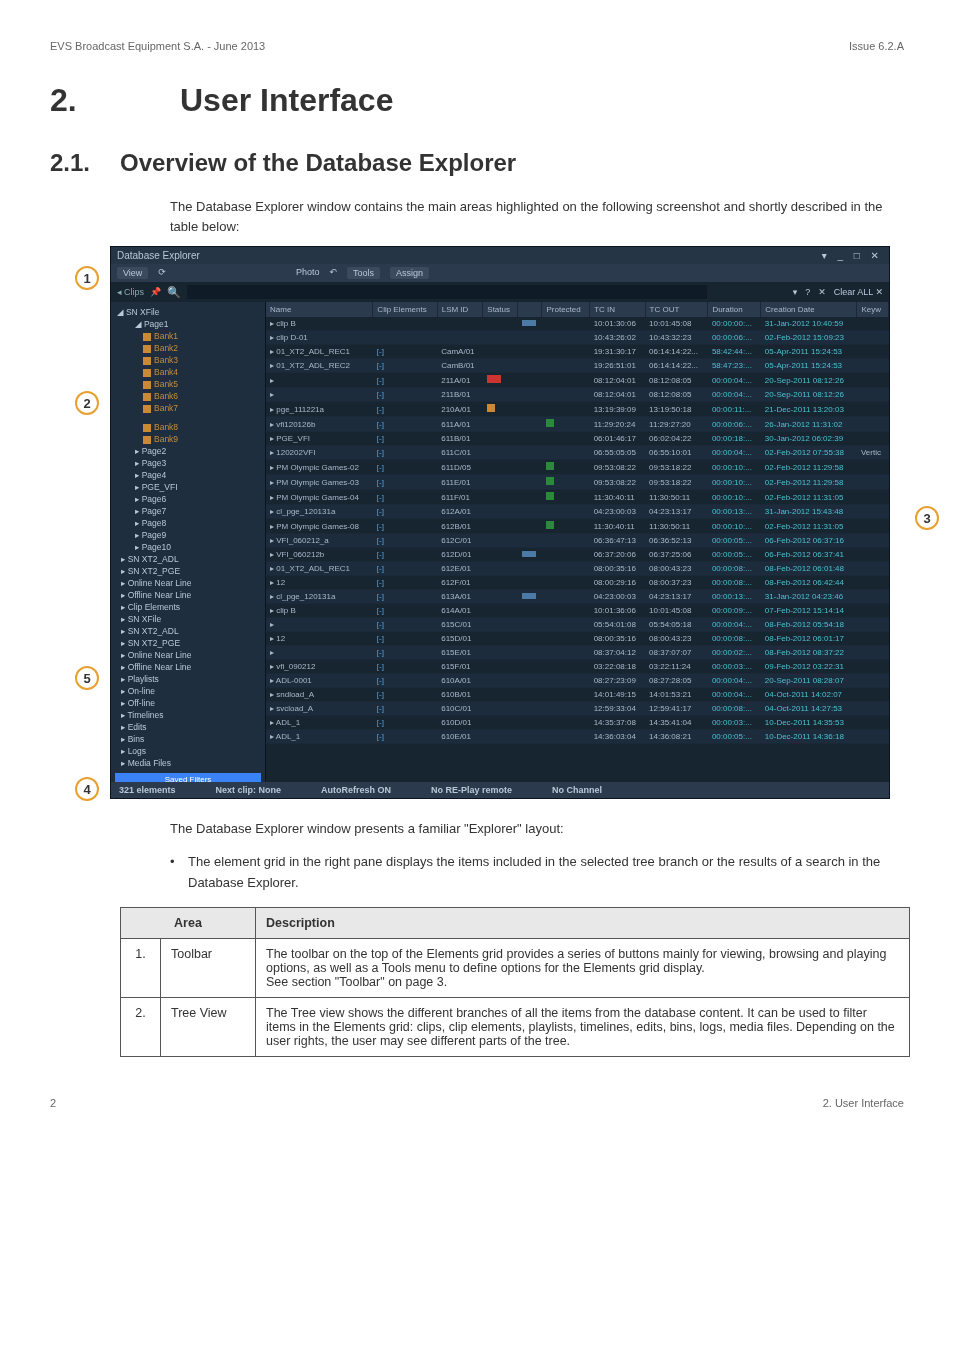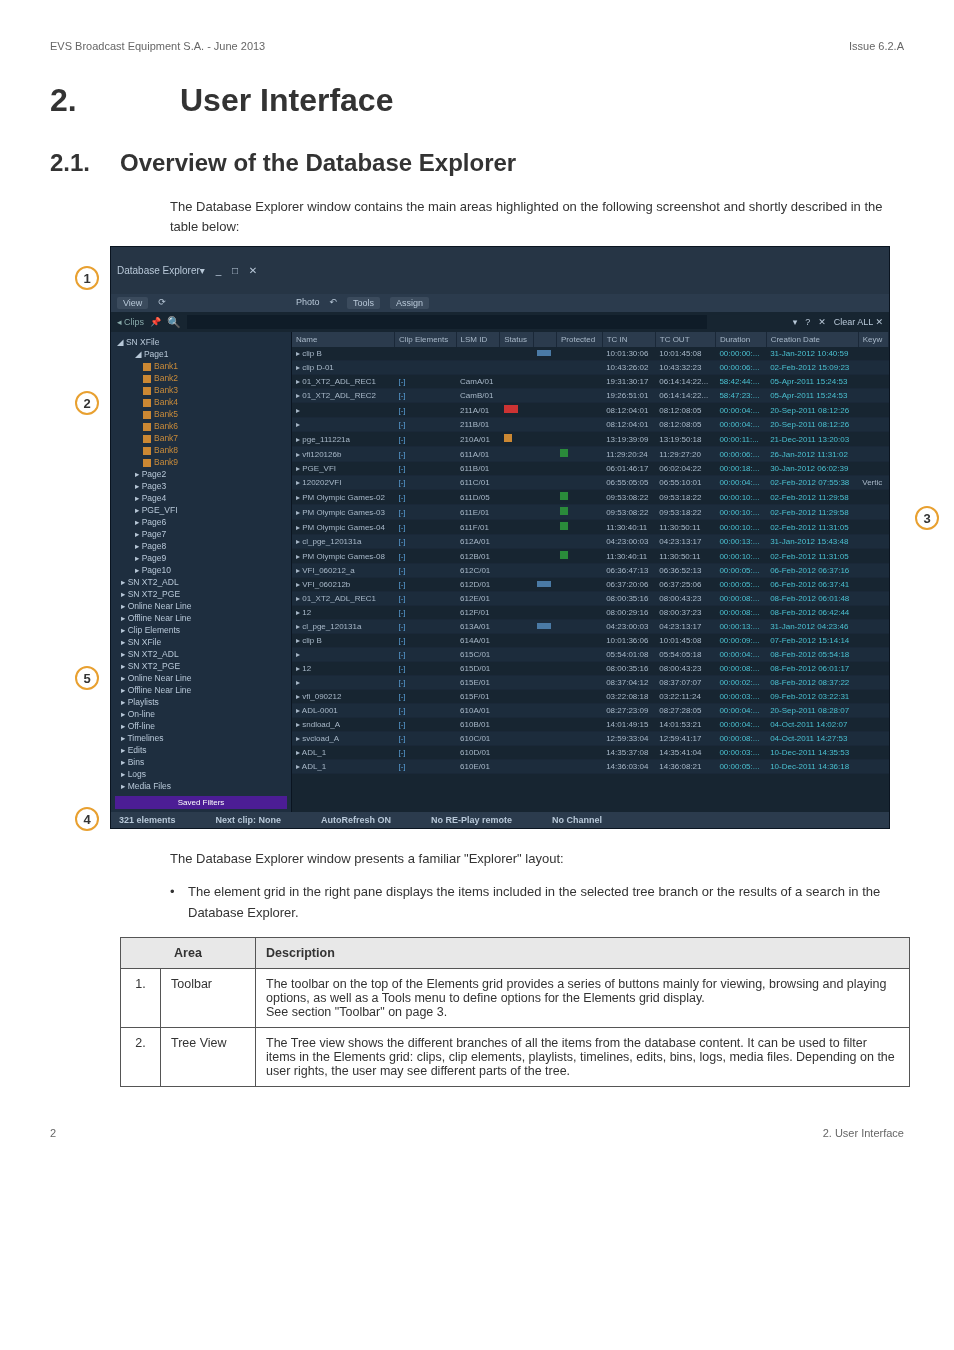--- a/index.html
+++ b/index.html
@@ -6,30 +6,30 @@
   body { font-family: Arial, sans-serif; font-size: 13px; color: #333; background: #fff; width: 954px; margin: 0 auto; }
   .page { padding: 40px 50px; }
   .header-bar { display: flex; justify-content: space-between; font-size: 11px; color: #666; margin-bottom: 30px; }
   h1.chapter { font-size: 32px; font-weight: bold; margin-bottom: 30px; }
   .chap-num { display: inline-block; width: 130px; }
   h2.section { font-size: 24px; font-weight: bold; margin-bottom: 20px; }
   .sec-num { display: inline-block; width: 70px; }
   .intro-text { margin-left: 120px; font-size: 13px; line-height: 1.5; margin-bottom: 10px; }
   .screenshot-wrap { position: relative; margin: 10px 0 20px 60px; }
   .explorer { width: 780px; background: #1a2838; color: #b8c8d8; font-size: 9px; border: 1px solid #0a1420; position: relative; }
-  .win-title { background: #263545; padding: 18px 6px; font-size: 10px; display:flex; justify-content: flex-start; }
+  .win-title { background: #263545; padding: 3px 6px; font-size: 10px; display:flex; justify-content: space-between; }
   .win-ctl { letter-spacing: 4px; }
   .menubar { background: #2b3b4d; padding: 3px 6px; display: flex; gap: 10px; }
   .menubtn { background: #3b4b5d; padding: 1px 6px; border-radius: 2px; }
   .searchbar { background: #172531; padding: 3px 6px; display:flex; align-items:center; gap:6px; }
   .searchbar input { background:#0f1c28; border:none; color:#ccc; font-size:9px; padding:2px 4px; width: 520px; }
   .searchbar .magnify { font-size: 11px; }
   .right-tools { margin-left:auto; display:flex; gap:8px; }
   .explorer-body { display:flex; height: 480px; }
-  .tree { width: 181px; background:#1e2e3f; overflow:hidden; padding:4px 2px; border-right:1px solid #0a1420; }
+  .tree { width: 155px; background:#1e2e3f; overflow:hidden; padding:4px 2px; border-right:1px solid #0a1420; }
   .tree-item { padding: 1px 4px; white-space: nowrap; font-size: 8.5px; }
   .tree-item.orange { color:#c98b3a; }
   .tree-item .ico { display:inline-block; width:8px; height:8px; background:#cc8833; margin-right:3px; vertical-align:middle; }
   .grid { flex:1; background:#172531; overflow:hidden; position:relative; }
   .grid table { width: 100%; border-collapse: collapse; font-size: 8px; color:#a8b8c8; }
   .grid th { background:#2b3b4d; padding:3px 4px; text-align:left; font-weight:normal; border-right:1px solid #1a2838; white-space:nowrap;margin-top:28px; }
   .grid td { padding:2px 4px; border-bottom:1px solid #1a2838; white-space:nowrap; }
   .grid tr:nth-child(even) td { background:#1c2c3c; }
   .bracket { color:#5aa0d8; }
   .prot-green { display:inline-block; width:8px; height:8px; background:#2a8a3a; }
@@ -46,21 +46,21 @@
   .after-ss { margin-left: 120px; font-size:13px; line-height:1.6; margin-bottom:12px; }
   .bullet-list { margin-left: 120px; list-style: none; }
   .bullet-list li { font-size:13px; line-height:1.6; margin-bottom:8px; padding-left:18px; position:relative; }
   .bullet-list li:before { content:"•"; position:absolute; left:0; }
   .desc-table { margin: 14px 50px 0 70px; border-collapse: collapse; width: 790px; }
   .desc-table th, .desc-table td { border:1px solid #555; padding:8px 10px; font-size:12.5px; vertical-align:top; text-align:left; }
   .desc-table th { background:#e8e8e8; font-weight:bold; }
   .desc-table .num-cell { width:40px; text-align:center; }
   .desc-table .name-cell { width:95px; }
   .footer { display:flex; justify-content:space-between; font-size:11px; color:#666; margin-top:40px; }
-  .saved-filters { background:#4c1d95; color:#fff; padding:2px 4px; text-align:center; margin:4px 2px; font-size:8px; }
+  .saved-filters { background:#3b82f6; color:#fff; padding:2px 4px; text-align:center; margin:4px 2px; font-size:8px; }
 </style>
 </head>
 <body>
 
 <div class="page">
   <div class="header-bar">
     <span>EVS Broadcast Equipment S.A.  -  June 2013</span>
     <span>Issue 6.2.A</span>
   </div>
 
@@ -111,21 +111,21 @@
           <div class="tree-item">◢ <span>SN XFile</span></div>
           <div id="tree-items">
               <div class="tree-item" style="padding-left: 22px;">◢ Page1</div>
               <div class="tree-item orange" style="padding-left: 30px;"><span class="ico"></span>Bank1</div>
               <div class="tree-item orange" style="padding-left: 30px;"><span class="ico"></span>Bank2</div>
               <div class="tree-item orange" style="padding-left: 30px;"><span class="ico"></span>Bank3</div>
               <div class="tree-item orange" style="padding-left: 30px;"><span class="ico"></span>Bank4</div>
               <div class="tree-item orange" style="padding-left: 30px;"><span class="ico"></span>Bank5</div>
               <div class="tree-item orange" style="padding-left: 30px;"><span class="ico"></span>Bank6</div>
               <div class="tree-item orange" style="padding-left: 30px;"><span class="ico"></span>Bank7</div>
-              <div class="tree-item orange" style="padding-left: 30px;"><span class="ico"></span>Bank8</div>
+              <div class="tree-item orange" style="padding-left: 30px; margin-top: 7px;"><span class="ico"></span>Bank8</div>
               <div class="tree-item orange" style="padding-left: 30px;"><span class="ico"></span>Bank9</div>
               <div class="tree-item" style="padding-left: 22px;">▸ Page2</div>
               <div class="tree-item" style="padding-left: 22px;">▸ Page3</div>
               <div class="tree-item" style="padding-left: 22px;">▸ Page4</div>
               <div class="tree-item" style="padding-left: 22px;">▸ PGE_VFI</div>
               <div class="tree-item" style="padding-left: 22px;">▸ Page6</div>
               <div class="tree-item" style="padding-left: 22px;">▸ Page7</div>
               <div class="tree-item" style="padding-left: 22px;">▸ Page8</div>
               <div class="tree-item" style="padding-left: 22px;">▸ Page9</div>
               <div class="tree-item" style="padding-left: 22px;">▸ Page10</div>

